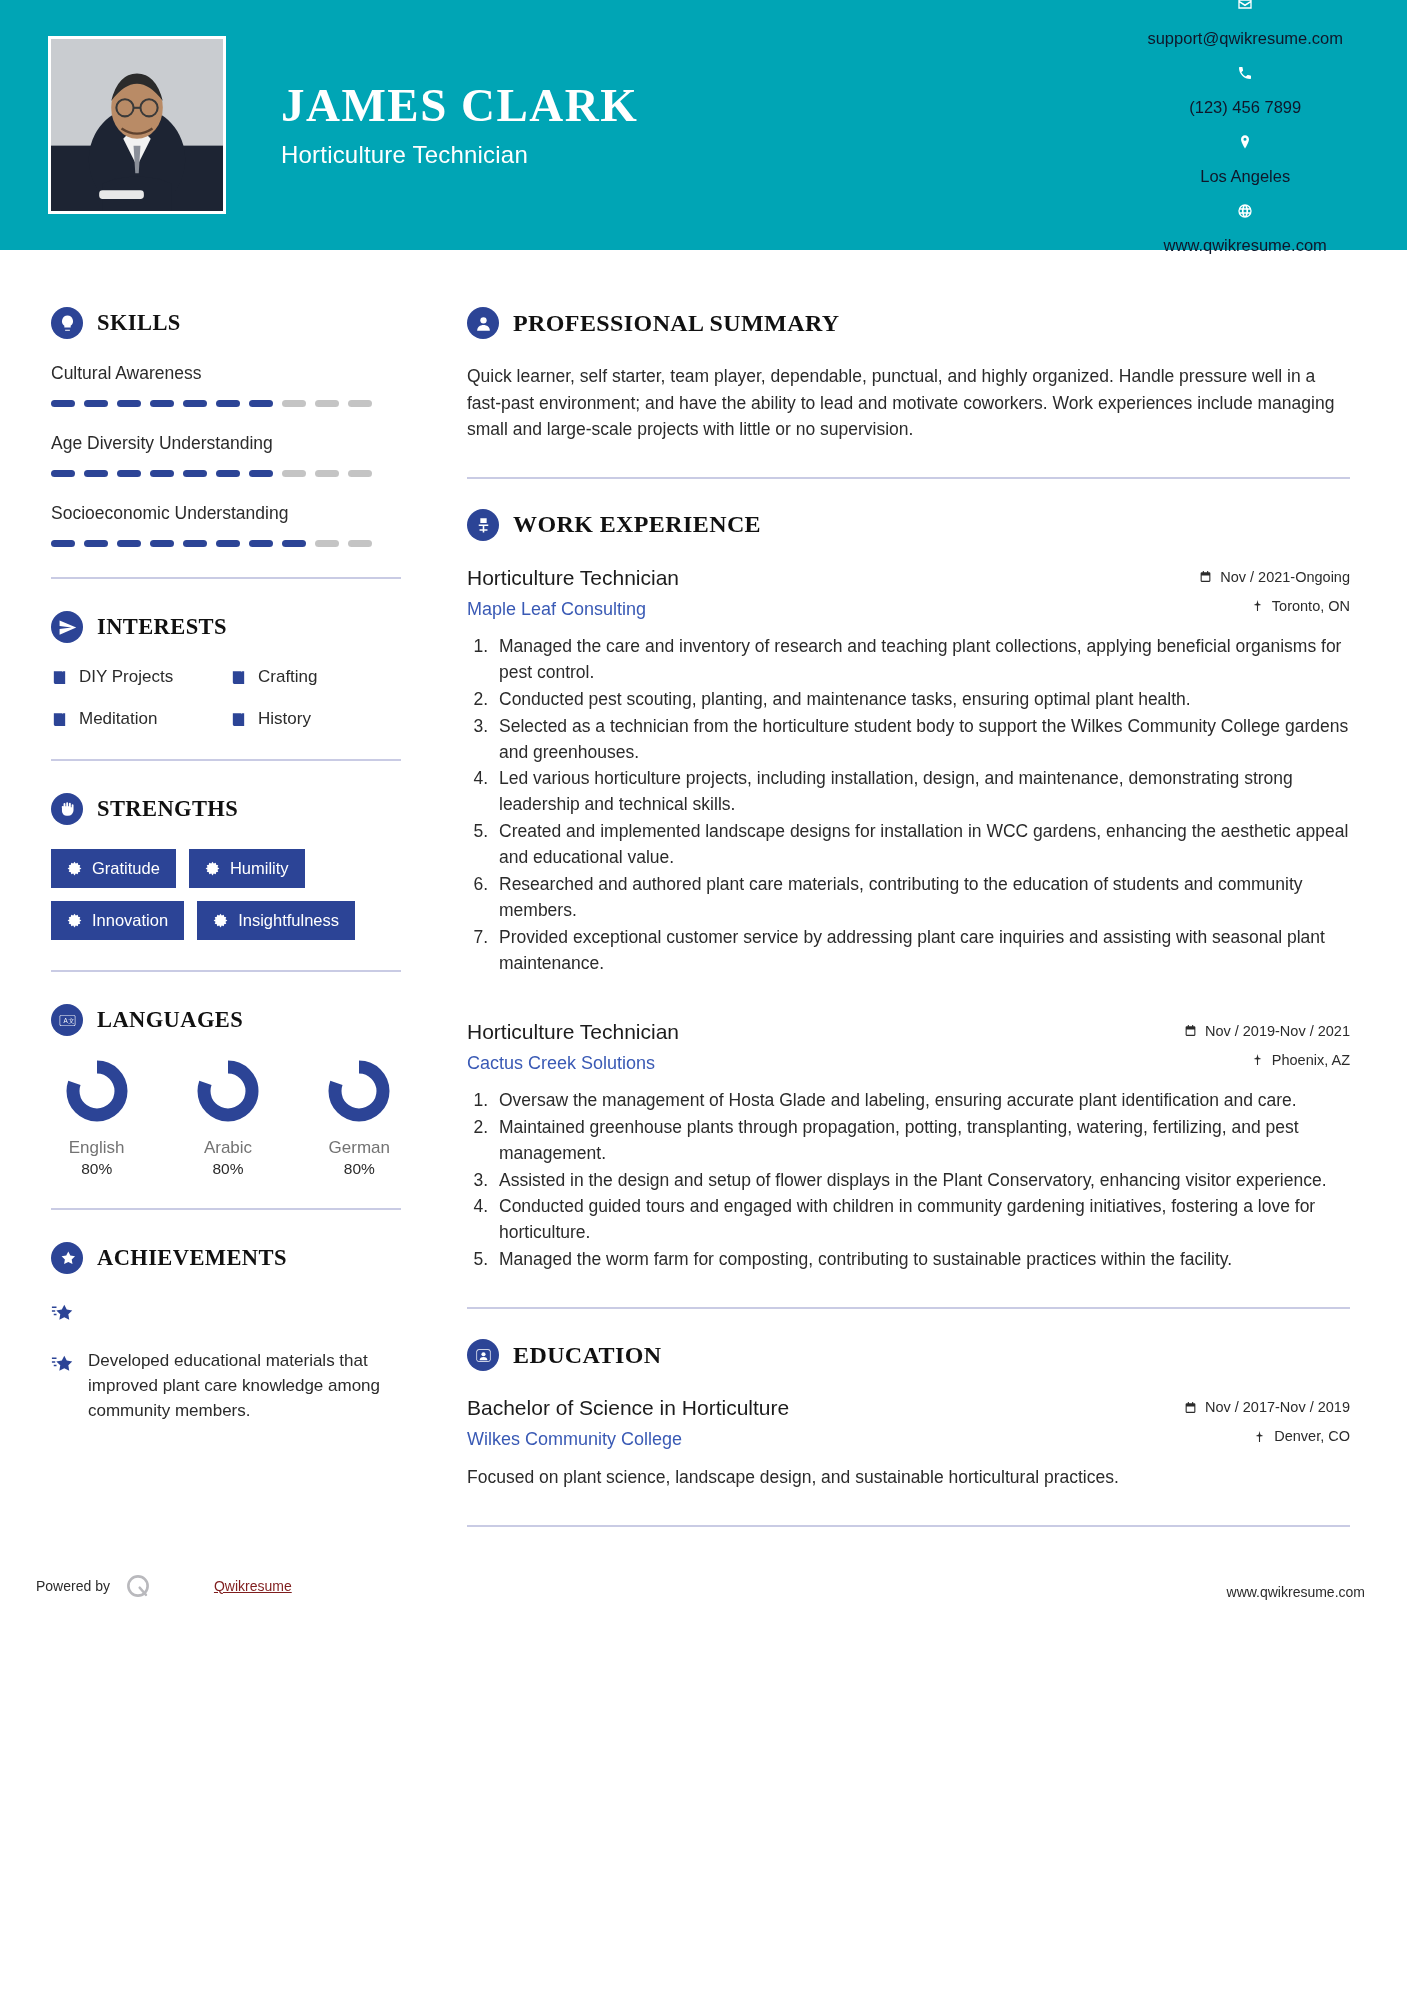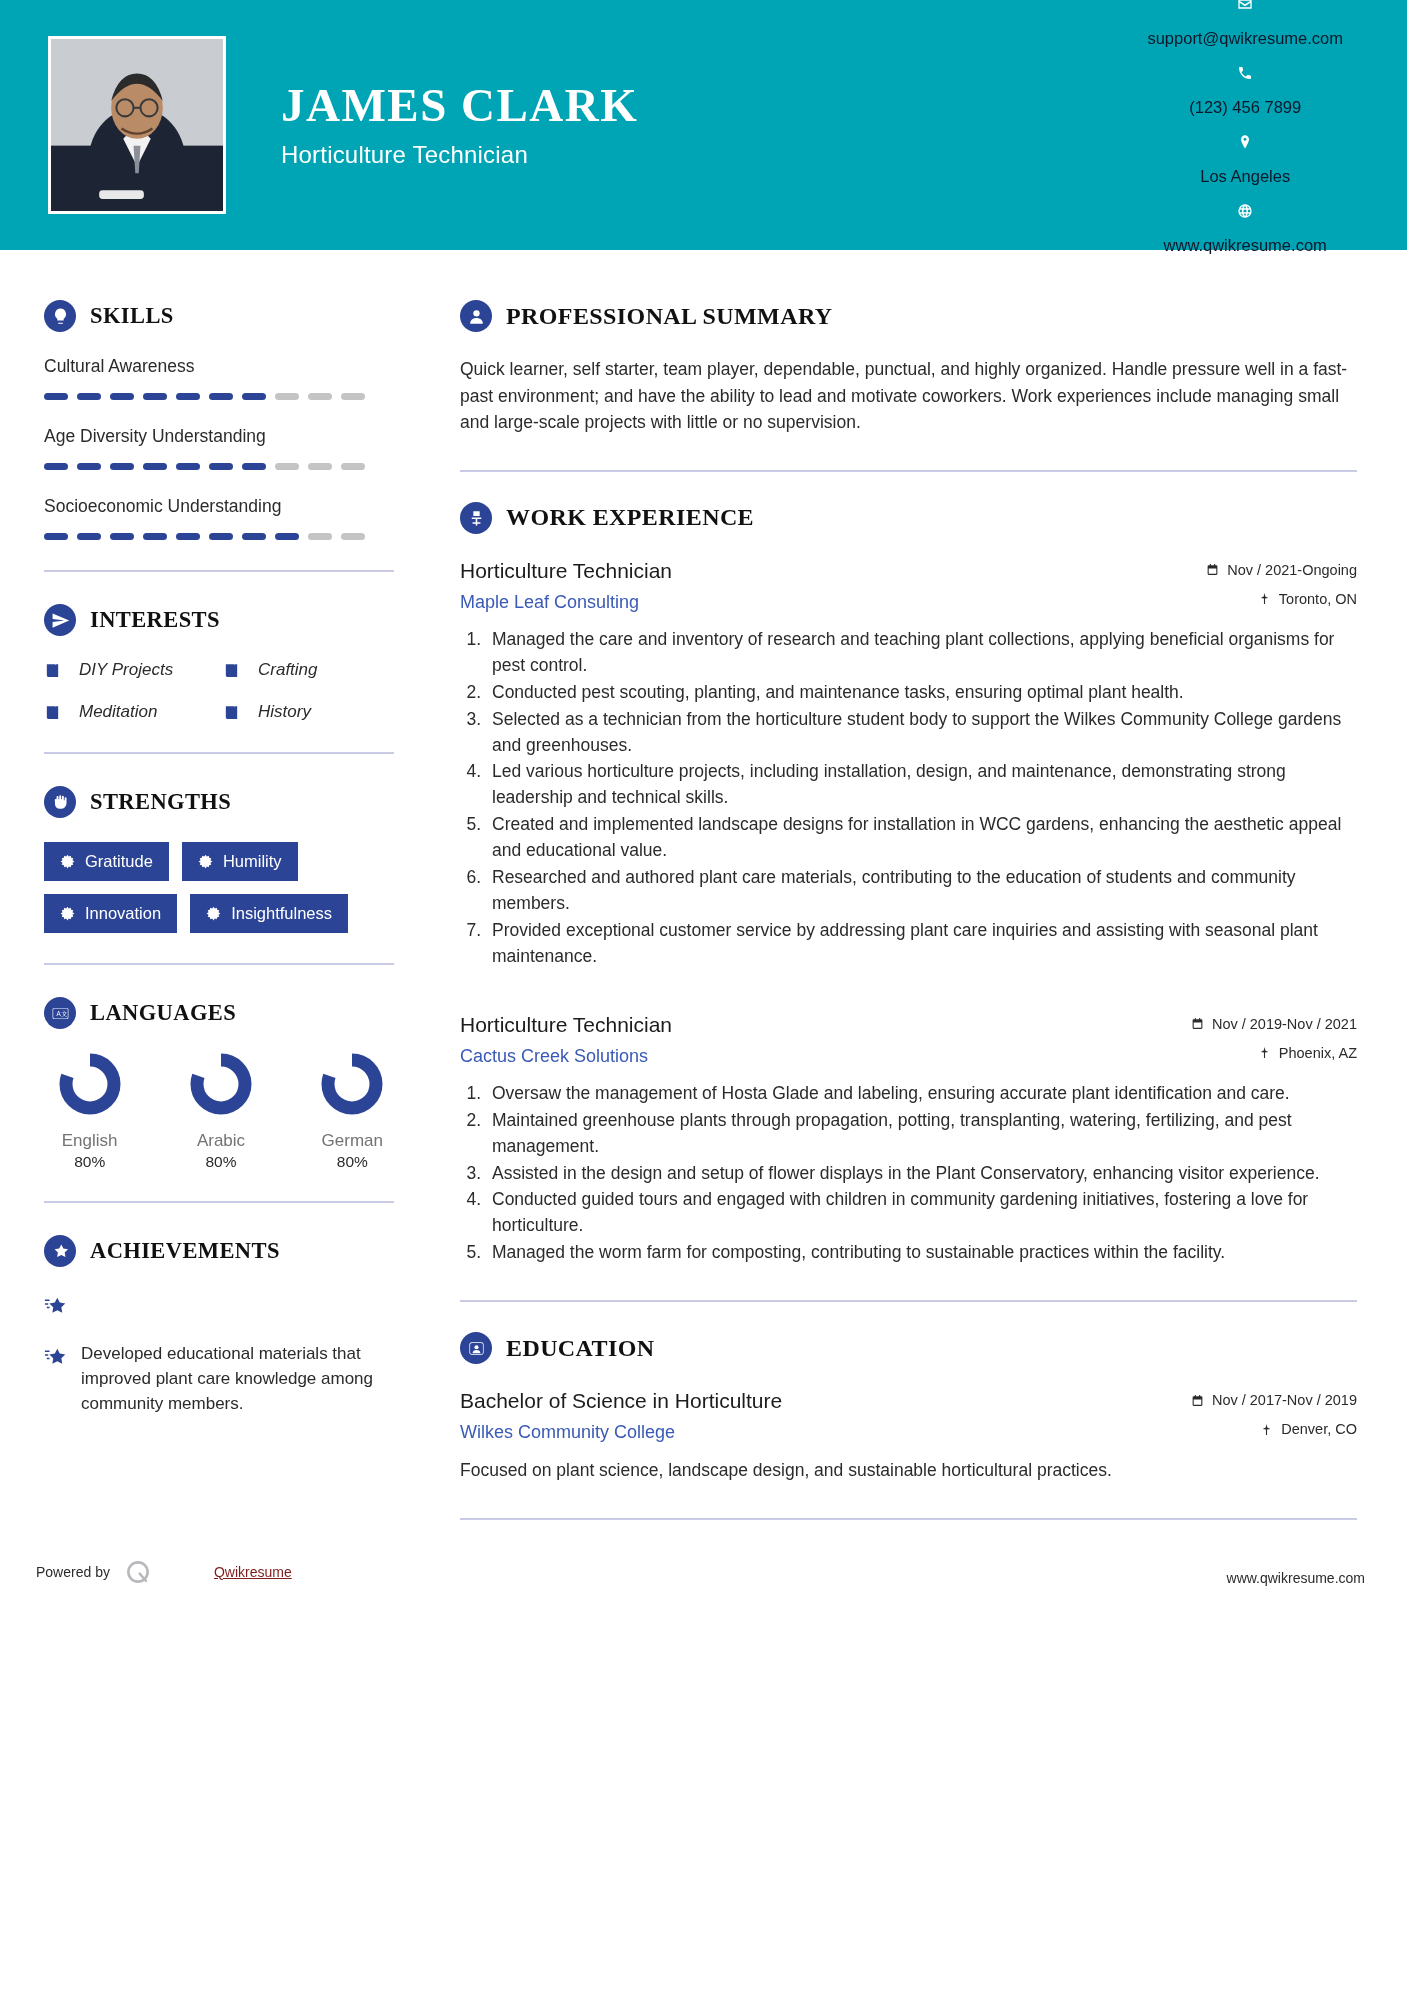--- a/index.html
+++ b/index.html
@@ -78,21 +78,21 @@
     width: 18px; height: 18px;
     display: inline-flex; align-items: center; justify-content: center;
     flex: 0 0 18px;
   }
   .contact-row .ic svg { width: 16px; height: 16px; fill: #ffffff; }
   .contact-text { white-space: nowrap; }
 
   
   .body-wrap {
     display: flex;
-    padding: 8px;
+    padding: 15px;
   }
   .col-left {
     width: 420px;
     flex: 0 0 420px;
     padding: 42px 34px 0 36px;
   }
   .col-right {
     flex: 1 1 auto;
     padding: 42px 42px 0 32px;
   }
@@ -144,22 +144,22 @@
   .seg.on { background: #2c4496; }
 
   
   .interest-grid {
     display: grid;
     grid-template-columns: 1fr 1fr;
     row-gap: 22px;
     column-gap: 8px;
   }
   .interest-item {
-    display: flex; align-items: center; gap: 18px;
-    font-size: 17px; color: #2b2b2b; font-style: italic;
+    display: flex; align-items: center; gap: 11px;
+    font-size: 17px; color: #2b2b2b;
   }
   .interest-item svg { width: 17px; height: 17px; fill: #2c4496; flex: 0 0 17px;}
 
   
   .strength-grid {
     display: flex; flex-wrap: wrap; gap: 13px;
   }
   .strength-chip {
     background: #2c4496;
     color: #ffffff;

